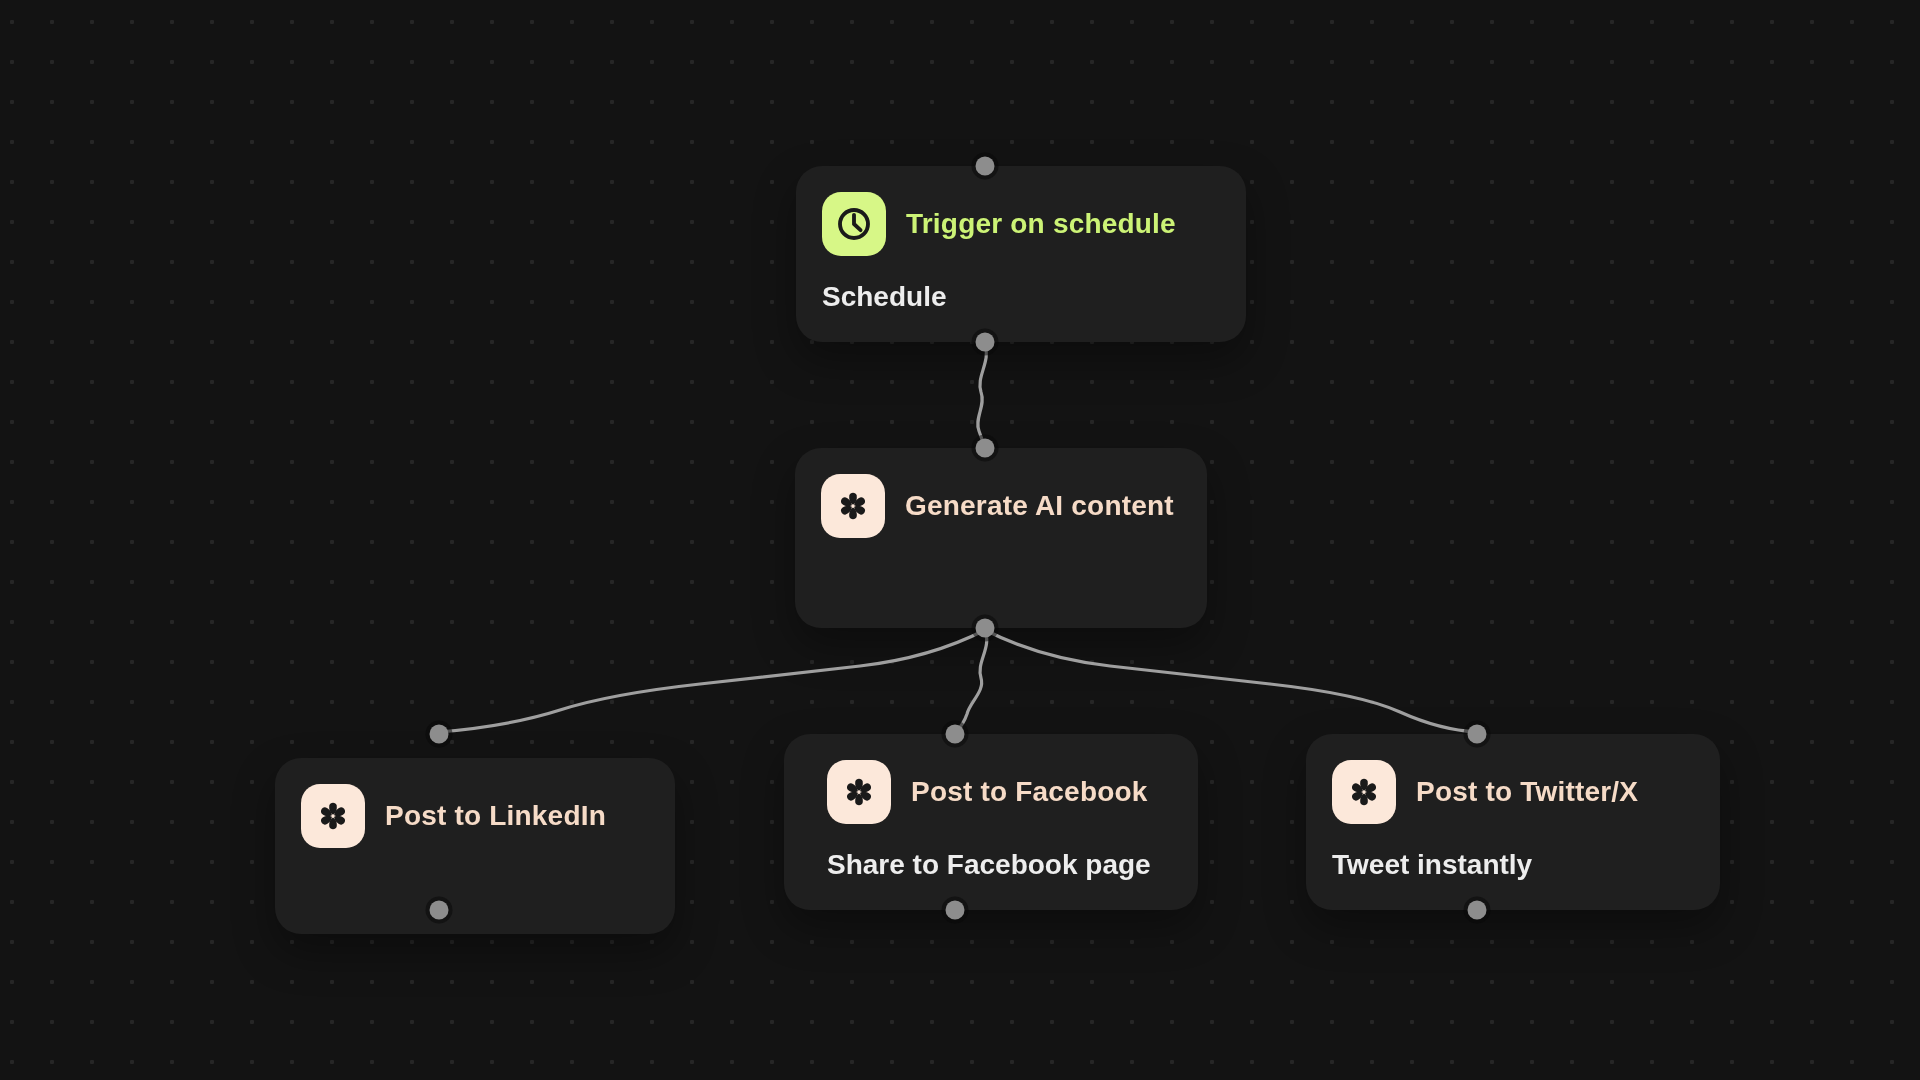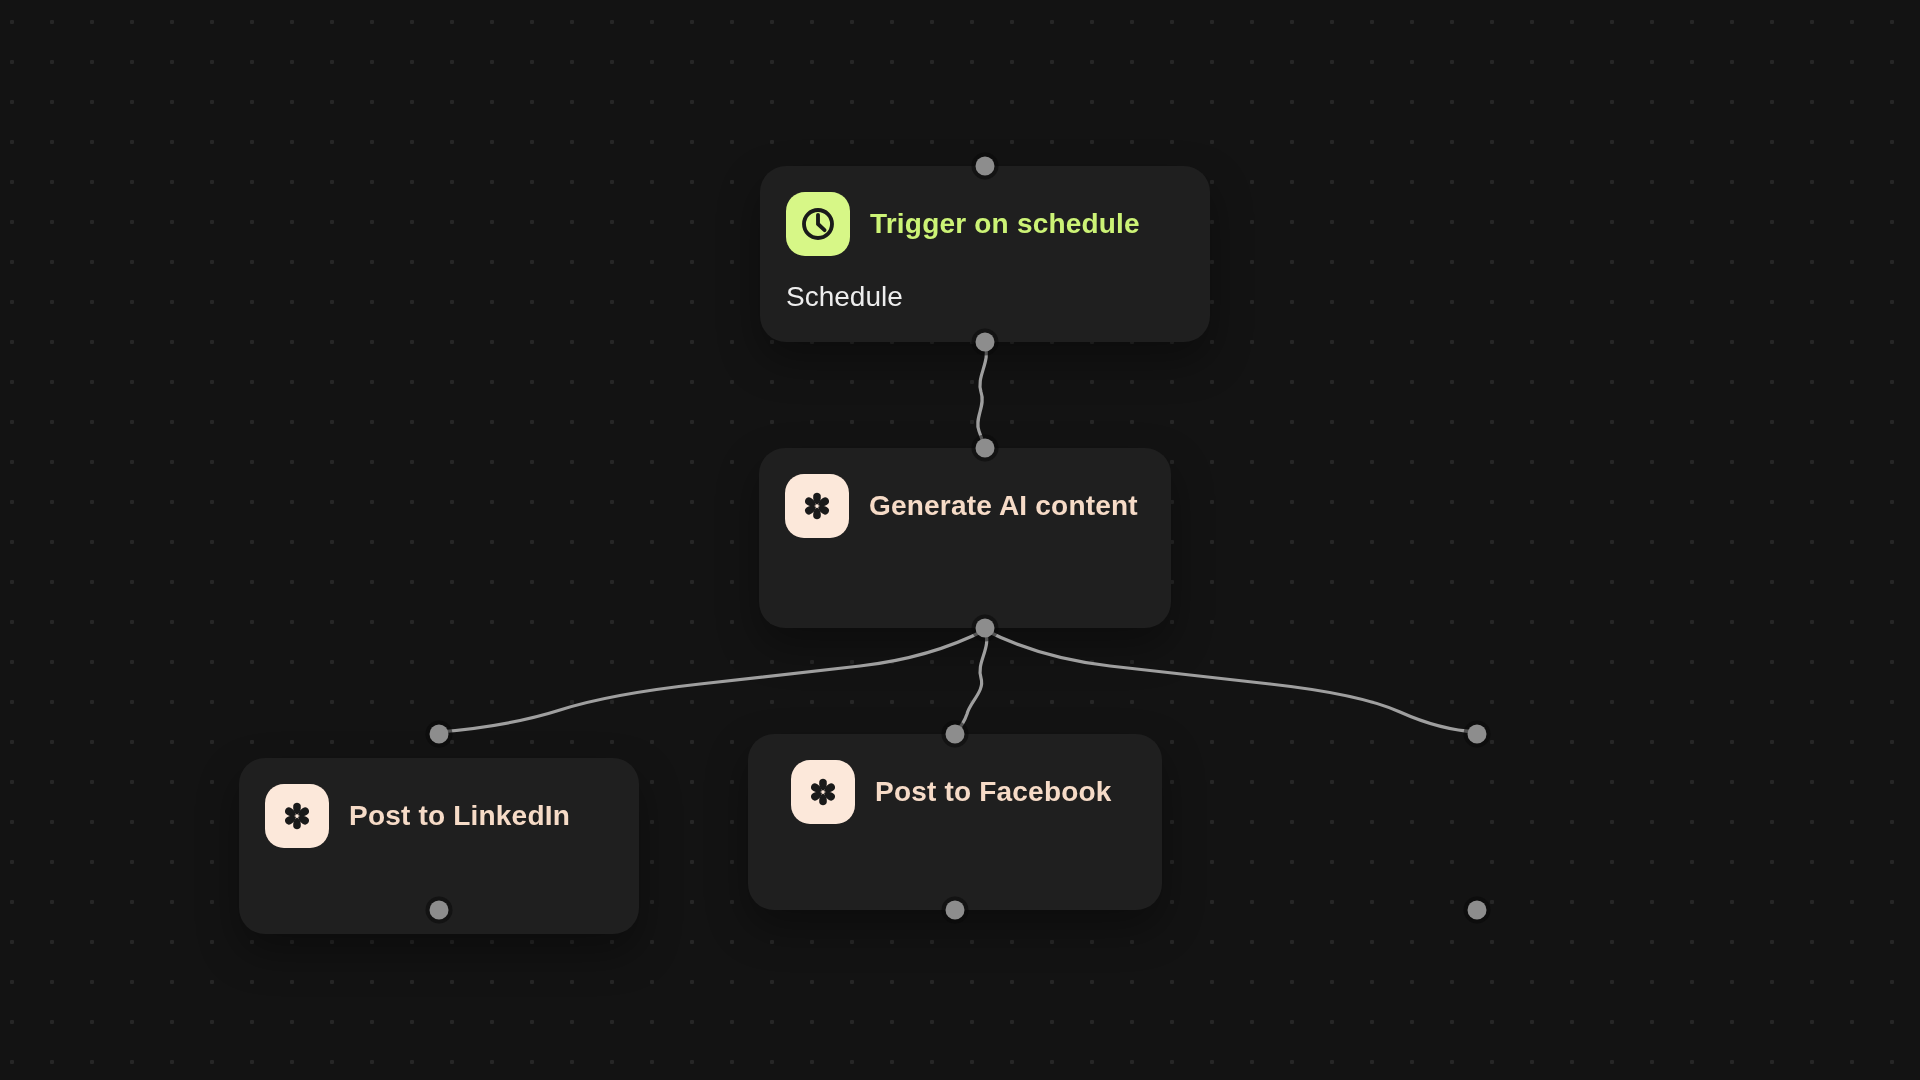--- a/index.html
+++ b/index.html
@@ -28,36 +28,37 @@
   .edges-layer path{
     fill:none;stroke:var(--edge-color);stroke-width:3.2;stroke-linecap:round;
     pointer-events:stroke;
   }
   .node{
     position:absolute;z-index:1;
     background:var(--node-bg);
     border-radius:26px;
     padding:26px;
     box-shadow:0 18px 40px rgba(0,0,0,0.35);
+    margin-left:36px;
   }
   .node-head{display:flex;align-items:center;gap:20px;}
   .icon-box{
     width:64px;height:64px;flex:0 0 64px;
     border-radius:19px;
     background:var(--icon-bg);
     display:flex;align-items:center;justify-content:center;
   }
   .node-title{
     font-size:28px;font-weight:700;letter-spacing:.2px;
     color:var(--accent);
     white-space:nowrap;
   }
   .node-sub{
     margin-top:25px;
-    font-size:28px;font-weight:400;
+    font-size:28px;font-weight:700;
     color:var(--subtitle-color);
     white-space:nowrap;
   }
   .handle{
     position:absolute;z-index:3;
     width:19px;height:19px;border-radius:50%;
     background:var(--handle-color);
     box-shadow:0 0 0 4px rgba(8,8,8,0.5);
     transform:translate(-50%,-50%);
   }
@@ -145,22 +146,41 @@
             <path transform="rotate(60)" d="M0 -1.5 C 2.8 -3.2 4.8 -7 4 -11.5 C 3.3 -15.4 -3.3 -15.4 -4 -11.5 C -4.8 -7 -2.8 -3.2 0 -1.5 Z"></path>
             <path transform="rotate(120)" d="M0 -1.5 C 2.8 -3.2 4.8 -7 4 -11.5 C 3.3 -15.4 -3.3 -15.4 -4 -11.5 C -4.8 -7 -2.8 -3.2 0 -1.5 Z"></path>
             <path transform="rotate(180)" d="M0 -1.5 C 2.8 -3.2 4.8 -7 4 -11.5 C 3.3 -15.4 -3.3 -15.4 -4 -11.5 C -4.8 -7 -2.8 -3.2 0 -1.5 Z"></path>
             <path transform="rotate(240)" d="M0 -1.5 C 2.8 -3.2 4.8 -7 4 -11.5 C 3.3 -15.4 -3.3 -15.4 -4 -11.5 C -4.8 -7 -2.8 -3.2 0 -1.5 Z"></path>
             <path transform="rotate(300)" d="M0 -1.5 C 2.8 -3.2 4.8 -7 4 -11.5 C 3.3 -15.4 -3.3 -15.4 -4 -11.5 C -4.8 -7 -2.8 -3.2 0 -1.5 Z"></path>
           </g>
         </svg>
       </div>
       <div class="node-title">Post to Facebook</div>
     </div>
+    <div class="node-sub">Share to Facebook page</div>
   </div>
 
+  <div class="node" id="node-4" style="--accent: #f6dbc7; --icon-bg: #fce8da;">
+    <div class="node-head">
+      <div class="icon-box">
+        <svg class="icon-svg" width="44" height="44" viewBox="-24 -24 48 48">
+          <g fill="var(--icon-glyph-color)">
+            <path d="M0 -1.5 C 2.8 -3.2 4.8 -7 4 -11.5 C 3.3 -15.4 -3.3 -15.4 -4 -11.5 C -4.8 -7 -2.8 -3.2 0 -1.5 Z"></path>
+            <path transform="rotate(60)" d="M0 -1.5 C 2.8 -3.2 4.8 -7 4 -11.5 C 3.3 -15.4 -3.3 -15.4 -4 -11.5 C -4.8 -7 -2.8 -3.2 0 -1.5 Z"></path>
+            <path transform="rotate(120)" d="M0 -1.5 C 2.8 -3.2 4.8 -7 4 -11.5 C 3.3 -15.4 -3.3 -15.4 -4 -11.5 C -4.8 -7 -2.8 -3.2 0 -1.5 Z"></path>
+            <path transform="rotate(180)" d="M0 -1.5 C 2.8 -3.2 4.8 -7 4 -11.5 C 3.3 -15.4 -3.3 -15.4 -4 -11.5 C -4.8 -7 -2.8 -3.2 0 -1.5 Z"></path>
+            <path transform="rotate(240)" d="M0 -1.5 C 2.8 -3.2 4.8 -7 4 -11.5 C 3.3 -15.4 -3.3 -15.4 -4 -11.5 C -4.8 -7 -2.8 -3.2 0 -1.5 Z"></path>
+            <path transform="rotate(300)" d="M0 -1.5 C 2.8 -3.2 4.8 -7 4 -11.5 C 3.3 -15.4 -3.3 -15.4 -4 -11.5 C -4.8 -7 -2.8 -3.2 0 -1.5 Z"></path>
+          </g>
+        </svg>
+      </div>
+      <div class="node-title">Post to Twitter/X</div>
+    </div>
+    <div class="node-sub">Tweet instantly</div>
+  </div>
 
   <div class="handle" id="h0t"></div>
   <div class="handle" id="h0b"></div>
   <div class="handle" id="h1t"></div>
   <div class="handle" id="h1b"></div>
   <div class="handle" id="h2t"></div>
   <div class="handle" id="h2b"></div>
   <div class="handle" id="h3t"></div>
   <div class="handle" id="h3b"></div>
   <div class="handle" id="h4t"></div>

